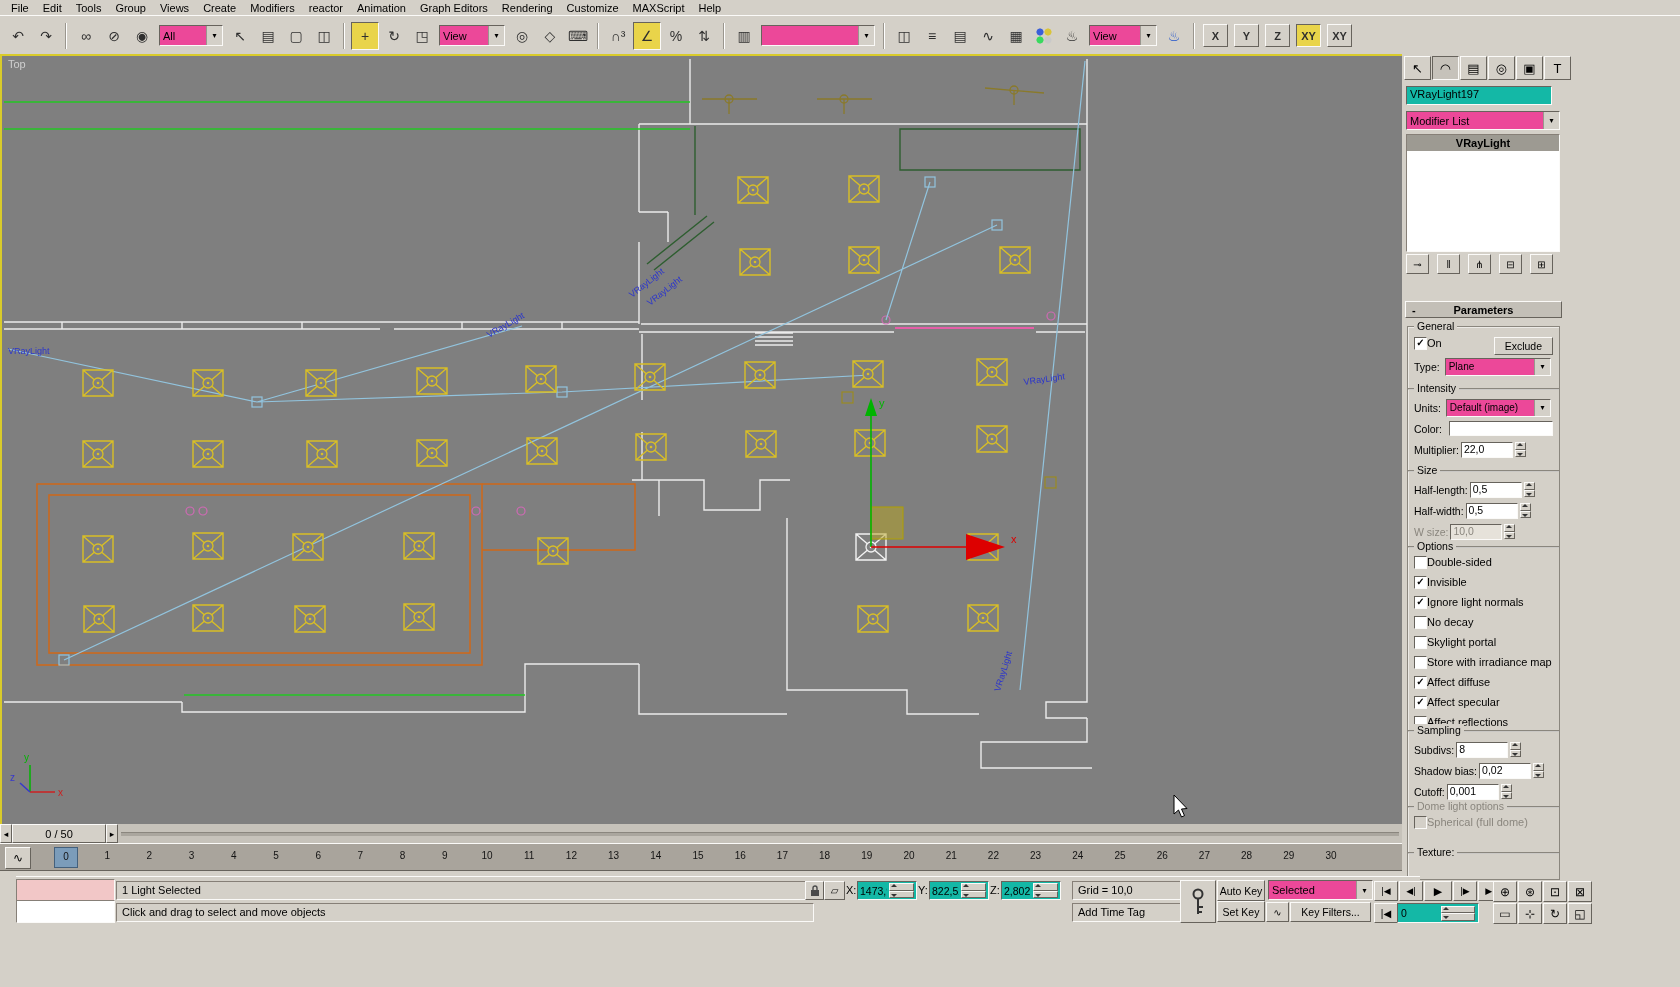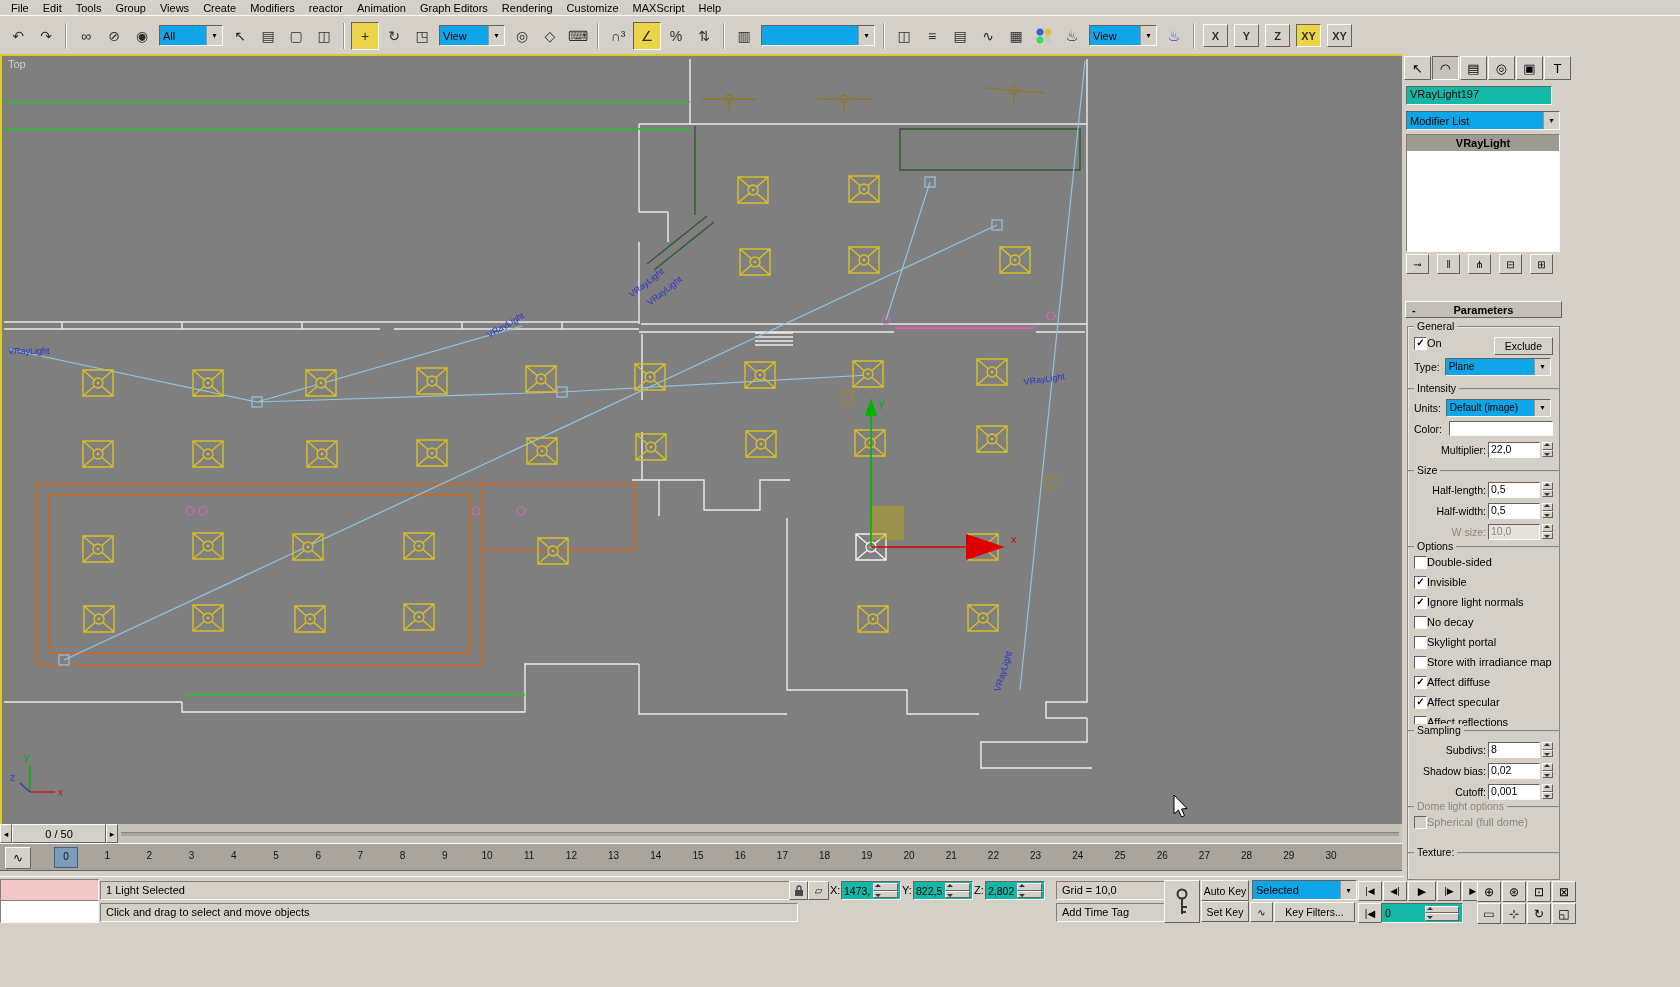--- a/index.html
+++ b/index.html
@@ -17,21 +17,21 @@
   
   #toolbar{position:absolute;left:0;top:15px;width:100%;height:39px;border-top:1px solid #fbfaf8;
            border-bottom:1px solid #9a968e;display:flex;align-items:center;padding:0 5px;gap:2px;}
   .tb-btn{width:26px;height:26px;display:flex;align-items:center;justify-content:center;font-size:14px;
           color:#2f2f2f;flex:0 0 auto;}
   .tb-btn.active{background:#e9d44a;border:1px solid;border-color:#67635c #fbfaf8 #fbfaf8 #67635c;}
   .tb-btn.axis{width:23px;height:21px;font-size:11px;font-weight:bold;background:#d4d0c8;
                border:1px solid;border-color:#fbfaf8 #67635c #67635c #fbfaf8;margin:0 2px;}
   .tb-btn.axis.active{background:#e9d44a;border-color:#67635c #fbfaf8 #fbfaf8 #67635c;}
   .tb-sep{width:1px;height:26px;background:#9a968e;border-right:1px solid #fff;margin:0 4px;flex:0 0 auto;}
-  .combo{height:19px;background:#0ea5e9;border:1px solid;border-color:#67635c #fbfaf8 #fbfaf8 #67635c;
+  .combo{height:19px;background:#ec4899;border:1px solid;border-color:#67635c #fbfaf8 #fbfaf8 #67635c;
          display:flex;align-items:center;margin:0 2px;flex:0 0 auto;}
   .combo-val{flex:1;padding:0 3px;font-size:11px;white-space:nowrap;overflow:hidden;}
   .combo-arrow{width:15px;height:100%;background:#d4d0c8;border-left:1px solid #9a968e;display:flex;
                align-items:center;justify-content:center;font-size:8px;}
   .mat-dots{width:18px;height:18px;background-image:
       radial-gradient(circle at 5px 5px,#3a5fd9 3.2px,transparent 3.9px),
       radial-gradient(circle at 13px 5px,#d9c43a 3.2px,transparent 3.9px),
       radial-gradient(circle at 5px 13px,#3ad95f 3.2px,transparent 3.9px),
       radial-gradient(circle at 13px 13px,#c9c9c9 3.2px,transparent 3.9px);}
 
@@ -51,21 +51,21 @@
   
   #trackbar{position:absolute;left:0;top:843px;width:1402px;height:26px;background:#a9a49c;
             border-top:1px solid #fbfaf8;border-bottom:1px solid #67635c;}
   .tb-num{position:absolute;top:6px;width:24px;text-align:center;font-size:10px;color:#141414;}
   .tb-num.current{width:22px;top:3px;height:19px;line-height:18px;background:#7b9cba;
                   border:1px solid #44607c;}
   #tb-curve-btn{position:absolute;left:5px;top:3px;width:24px;height:20px;display:flex;
                 align-items:center;justify-content:center;font-size:12px;}
 
   
-  #statusbar{position:absolute;left:0;top:876px;width:1404px;height:111px;background:#d4d0c8;
+  #statusbar{position:absolute;left:16px;top:876px;width:1404px;height:111px;background:#d4d0c8;
              border-top:1px solid #fbfaf8;}
   #listener-pink{position:absolute;left:0;top:2px;width:97px;height:21px;background:#f2c7c7;
                  border:1px solid;border-color:#867f77 #fbfaf8 #fbfaf8 #867f77;}
   #listener-white{position:absolute;left:0;top:23px;width:97px;height:21px;background:#fff;
                  border:1px solid;border-color:#867f77 #fbfaf8 #fbfaf8 #867f77;}
   .sb-text{position:absolute;height:17px;line-height:16px;padding:0 5px;font-size:11px;background:#d4d0c8;}
   #sel-status{left:100px;top:4px;width:686px;}
   #prompt-line{left:100px;top:26px;width:686px;}
   #grid-display{left:1056px;top:4px;width:101px;text-align:left;}
   #time-tag{left:1056px;top:26px;width:101px;}
@@ -131,21 +131,21 @@
   #grp-dome{top:752px;height:38px;}
   #grp-texture{top:798px;height:18px;}
   .cp-row{display:flex;align-items:center;padding:1px 6px;height:19px;font-size:10.5px;gap:3px;}
   .check-row{display:flex;padding:1px 6px;height:18px;font-size:11px;}
   .checkbox{width:11px;height:11px;background:#fff;border:1px solid;flex:0 0 auto;
             border-color:#67635c #fbfaf8 #fbfaf8 #67635c;font-size:10px;line-height:9px;
             text-align:center;font-weight:bold;}
   .checkbox.checked::after{content:"✓";}
   .disabled{color:#8a867e;}
   .disabled .checkbox{background:#d4d0c8;}
-  .field-row{display:flex;align-items:center;justify-content:flex-end;gap:2px;padding:1px 6px;
+  .field-row{display:flex;align-items:center;justify-content:flex-start;gap:2px;padding:1px 6px;
              height:19px;font-size:10.5px;}
   .num-field{width:46px;height:14px;background:#fff;border:1px solid;font-size:10.5px;
              border-color:#67635c #fbfaf8 #fbfaf8 #67635c;padding:0 2px;line-height:13px;}
   .disabled .num-field{color:#8a867e;background:#e6e2da;}
   .cp-btn{height:16px;font-size:10.5px;display:flex;align-items:center;justify-content:center;
           padding:0 10px;margin-left:auto;}
   .cp-combo{flex:1;height:16px;}
   .cp-combo .combo-val{font-size:10px;}
   #color-swatch{flex:1;height:13px;background:#fff;border:1px solid;
                 border-color:#67635c #fbfaf8 #fbfaf8 #67635c;margin-left:4px;}

